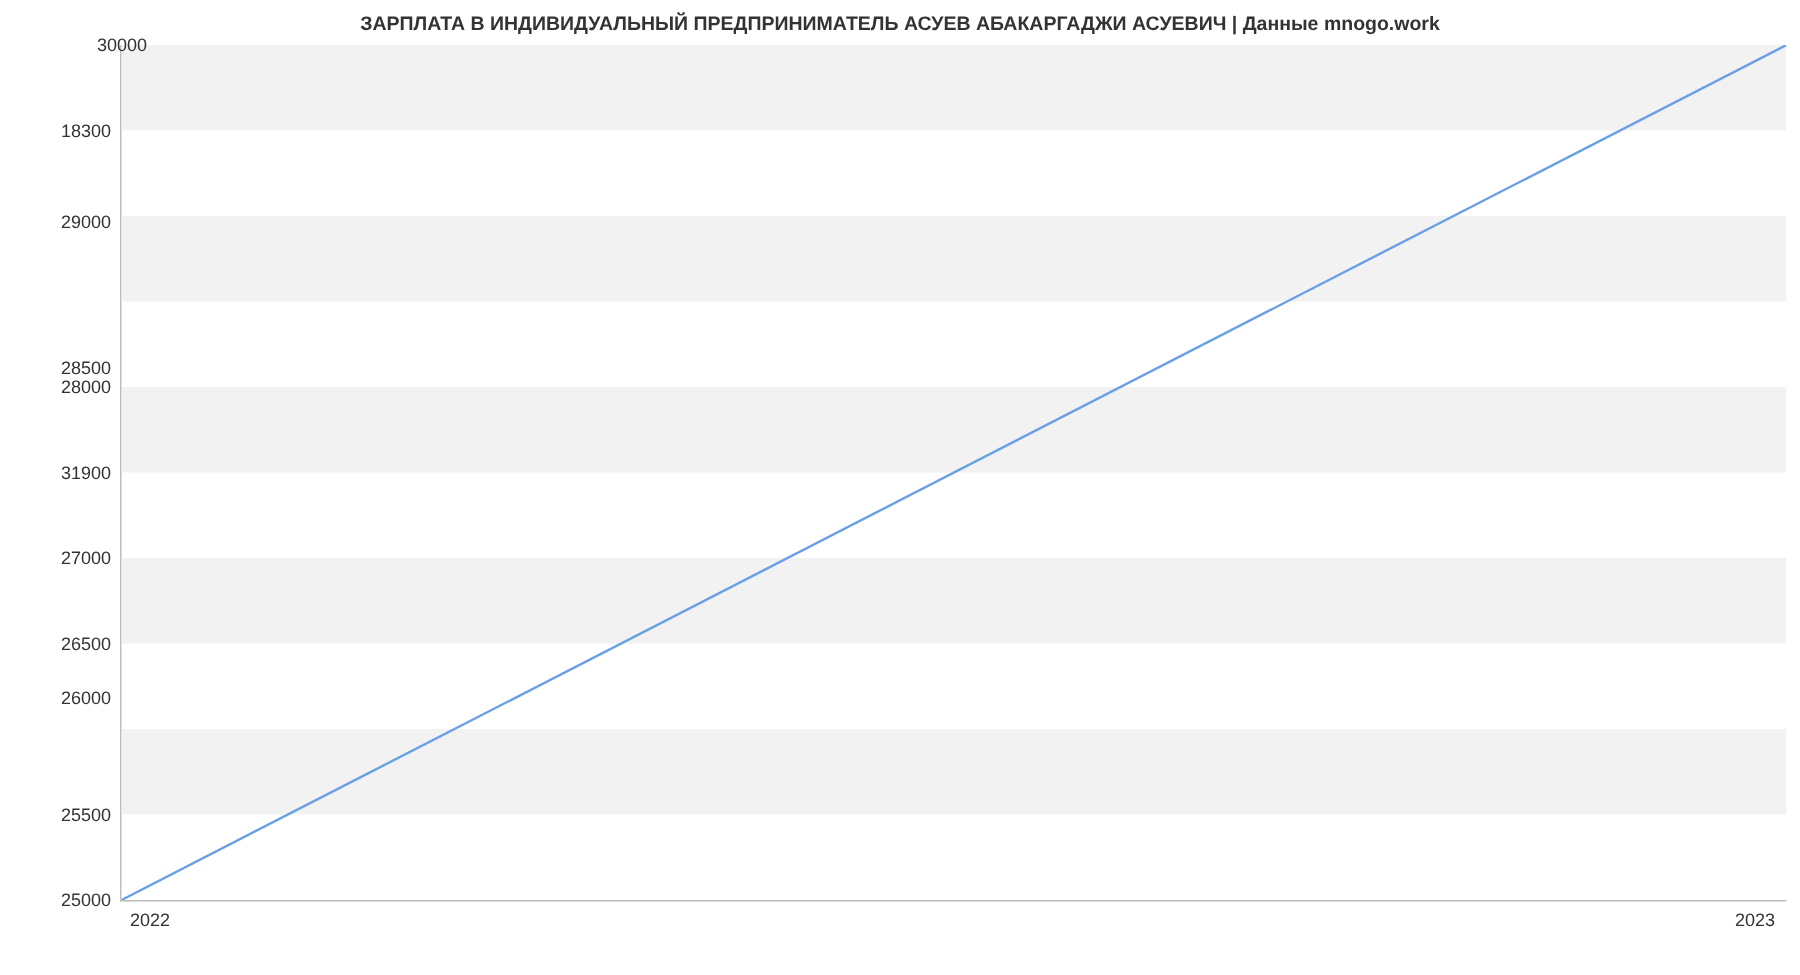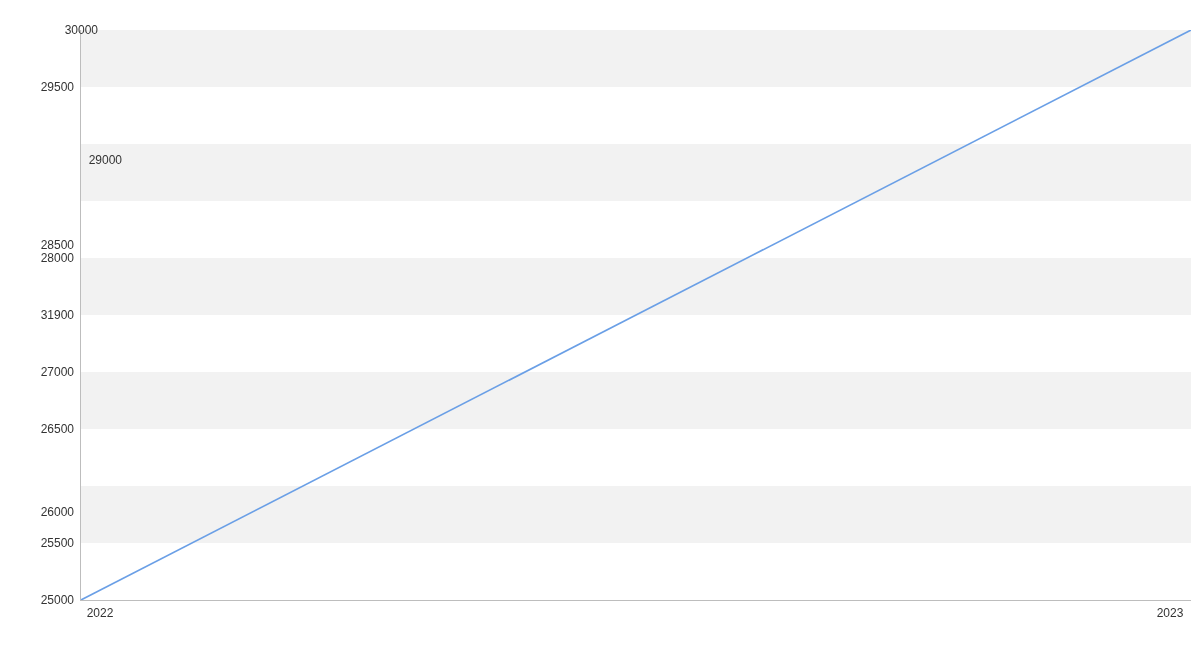--- a/index.html
+++ b/index.html
@@ -62,45 +62,46 @@
     top: 606px;
     transform: translateX(-50%);
     font-size: 12px;
   }
 </style>
 </head>
 <body>
 
 <div class="root">
 
+  <div class="title">ЗАРПЛАТА В ИНДИВИДУАЛЬНЫЙ ПРЕДПРИНИМАТЕЛЬ АСУЕВ АБАКАРГАДЖИ АСУЕВИЧ | Данные mnogo.work</div>
 
   <div class="plot">
     <div id="stripes">
         <div class="stripe" style="top: 456px; height: 57px;"></div>
         <div class="stripe" style="top: 342px; height: 57px;"></div>
         <div class="stripe" style="top: 228px; height: 57px;"></div>
         <div class="stripe" style="top: 114px; height: 57px;"></div>
         <div class="stripe" style="top: 0px; height: 57px;"></div>
       </div>
     <svg class="line" viewBox="0 0 1110 570" preserveAspectRatio="none">
       <line id="series-line" x1="0" y1="570" x2="1110" y2="0" stroke="#6a9fe6" stroke-width="1.6"></line>
     </svg>
   </div>
 
   <div id="yticks">
       <div class="ytick" style="top: 600px;">25000</div>
       <div class="ytick" style="top: 543px; text-align: right;">25500</div>
-      <div class="ytick" style="top: 512px;">26000</div>
+      <div class="ytick" style="top: 465px;">26000</div>
       <div class="ytick" style="top: 429px;">26500</div>
       <div class="ytick" style="top: 372px;">27000</div>
       <div class="ytick" style="top: 315px;">31900</div>
       <div class="ytick" style="top: 258px;">28000</div>
       <div class="ytick" style="top: 201px; margin-top: 44px;">28500</div>
-      <div class="ytick" style="top: 160px; padding-left: 48px;">29000</div>
-      <div class="ytick" style="top: 87px;">29500</div>
+      <div class="ytick" style="top: 148px;">29000</div>
+      <div class="ytick" style="top: 87px;">18300</div>
       <div class="ytick" style="top: 30px; margin-left: 24px;">30000</div>
     </div>
   <div id="xticks">
       <div class="xtick" style="left: 100px;">2022</div>
       <div class="xtick" style="left: 1170px;">2023</div>
     </div>
 
 </div>
 
 </body></html>

